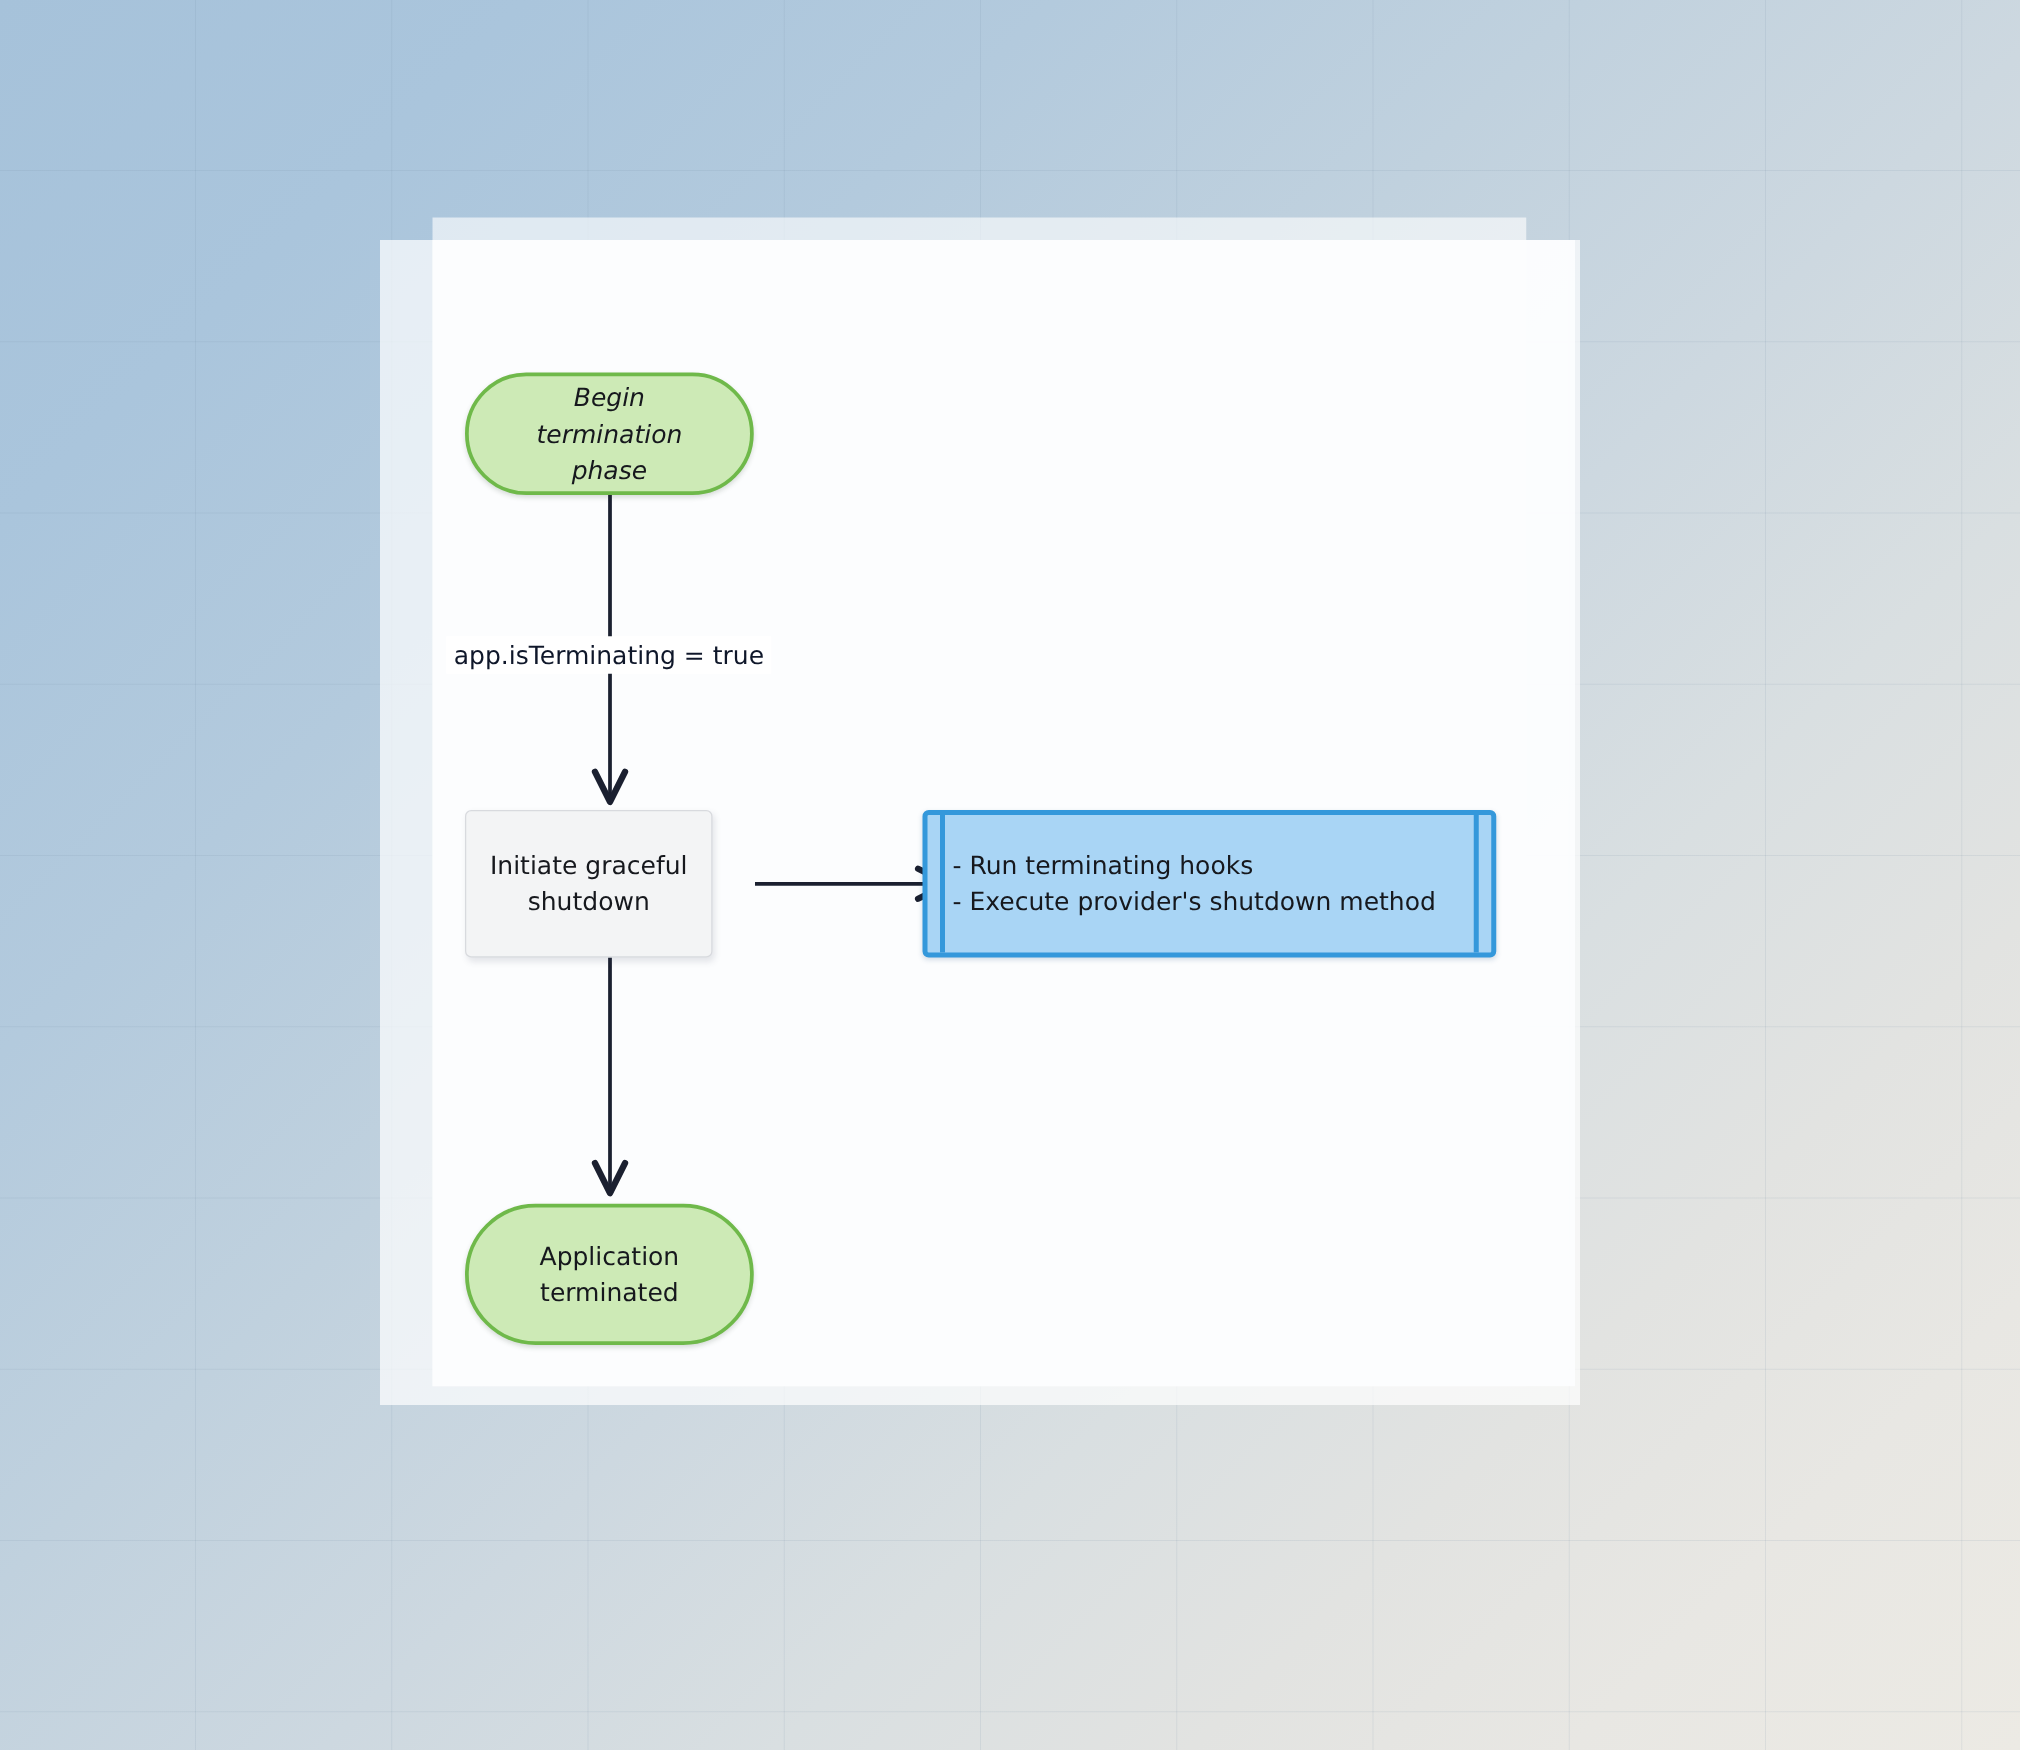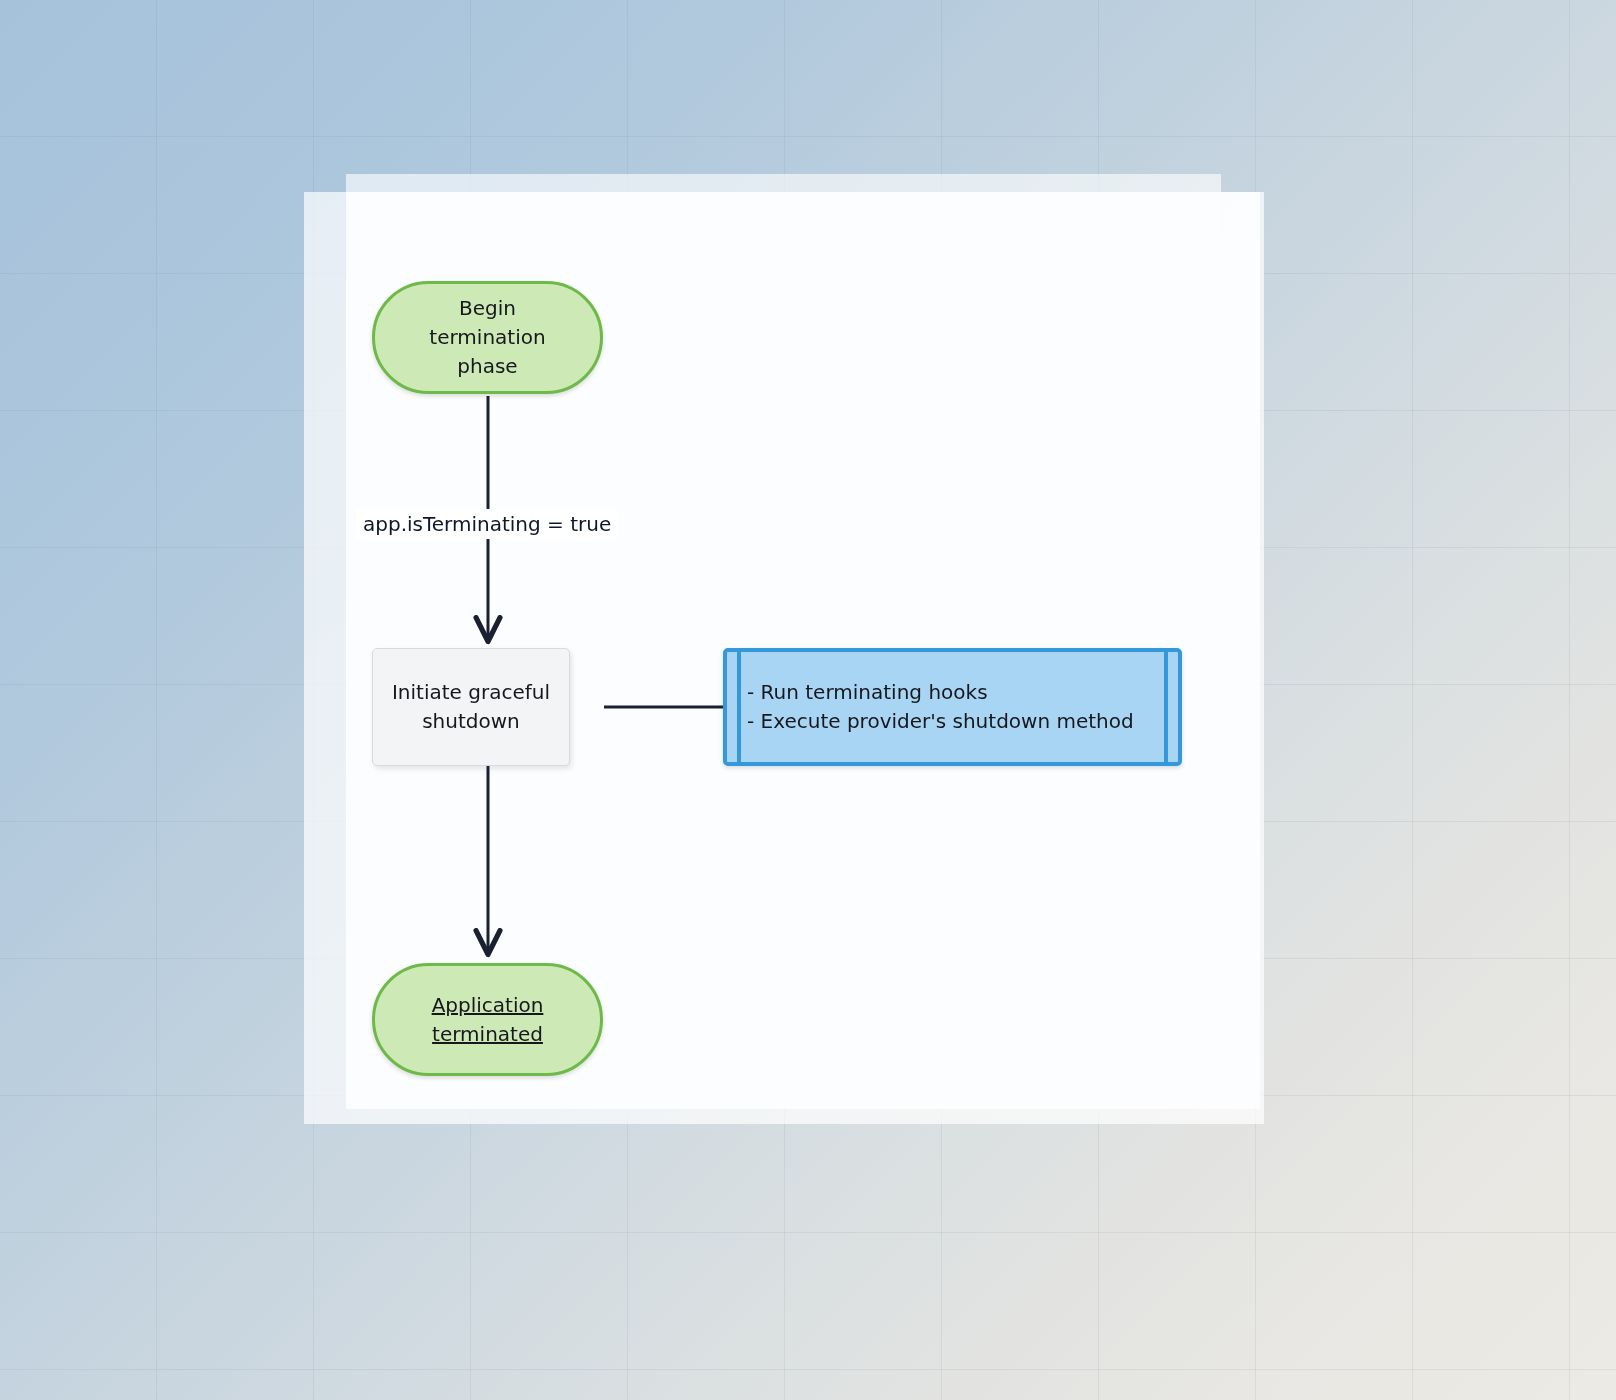--- a/index.html
+++ b/index.html
@@ -174,37 +174,37 @@
 
       <path class="edge-path" d="M 488 396 L 488 640" marker-end="url(#arrowhead)"></path>
 
       <path class="edge-path" d="M 604 707 L 757 707" marker-end="url(#arrowhead)"></path>
 
       <path class="edge-path" d="M 488 766 L 488 953" marker-end="url(#arrowhead)"></path>
     </svg>
 
     <div class="edge-label" style="left:357px; top:509px;">app.isTerminating = true</div>
 
-    <div class="node terminal" style="left:372px; top:281px; width:231px; height:113px;">
+    <div class="node terminal" style="left:372px; top:298px; width:231px; height:98px;font-style:italic;">
       <span style="white-space:pre-line;">Begin
 termination
 phase</span>
     </div>
 
     <div class="node process" style="left:372px; top:648px; width:198px; height:118px;">
       <span style="white-space:pre-line;">Initiate graceful
 shutdown</span>
     </div>
 
-    <div class="node note" style="left:723px; top:648px; width:459px; height:118px;padding-left:20px;">
+    <div class="node note" style="left:738px; top:648px; width:459px; height:118px;padding-left:20px;">
       <span class="bar-left"></span>
       <span class="bar-right"></span>
       <span class="note-text">- Run terminating hooks
 - Execute provider's shutdown method</span>
     </div>
 
     <div class="node terminal" style="left:372px; top:963px; width:231px; height:113px;">
-      <span style="white-space:pre-line;text-decoration:underline;">Application
+      <span style="white-space:pre-line;">Application
 terminated</span>
     </div>
 
   </div>
 </div>
 
 </body></html>

